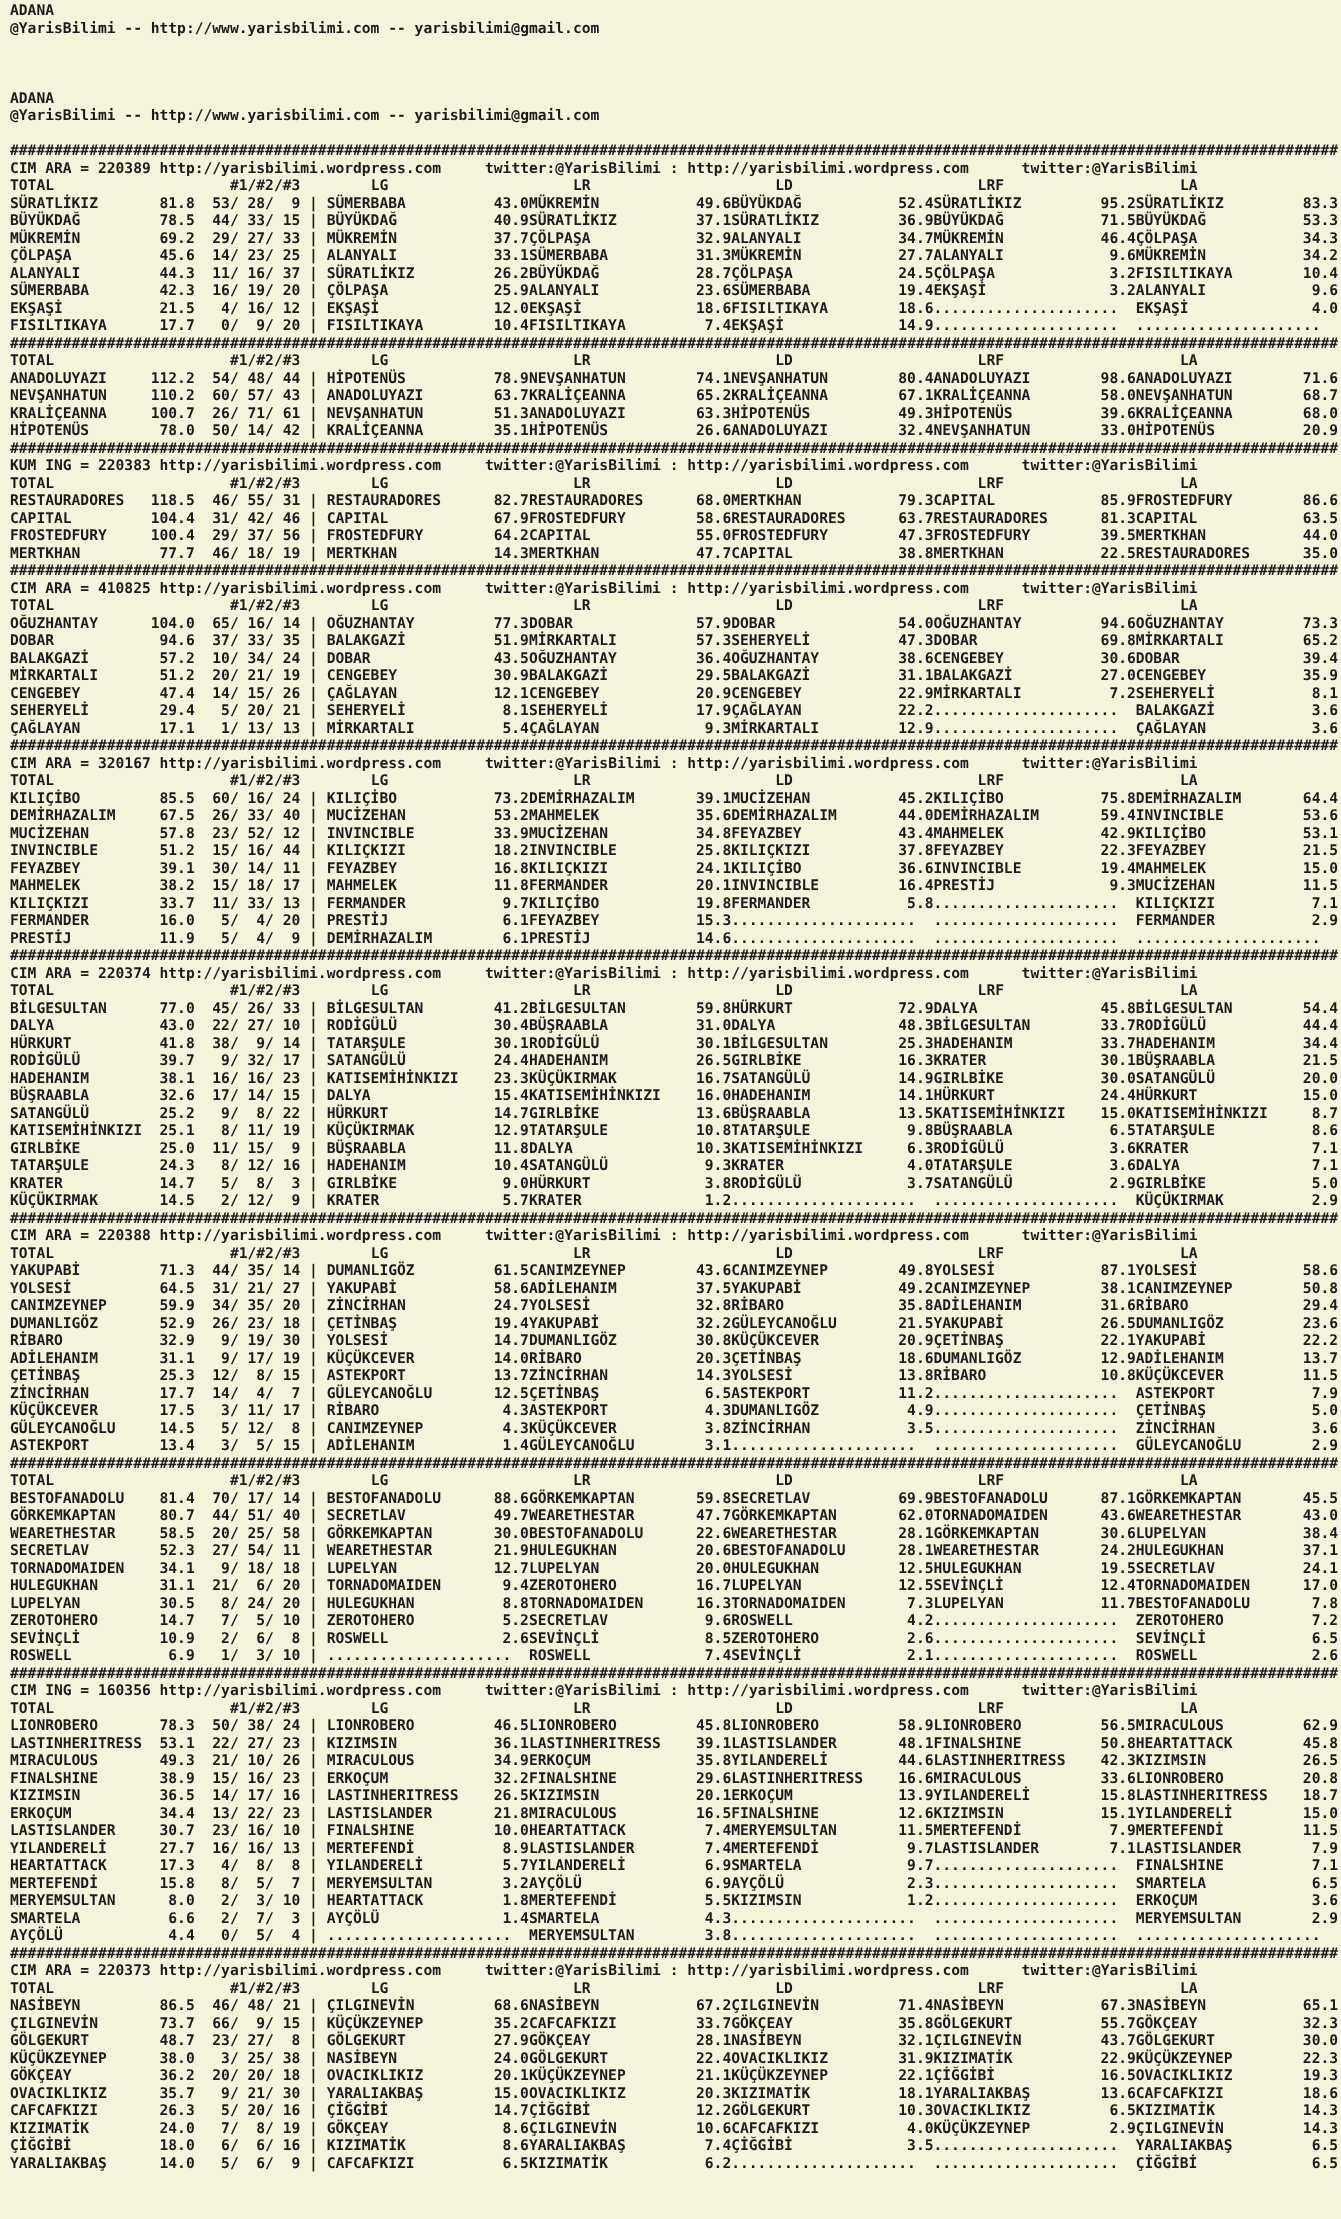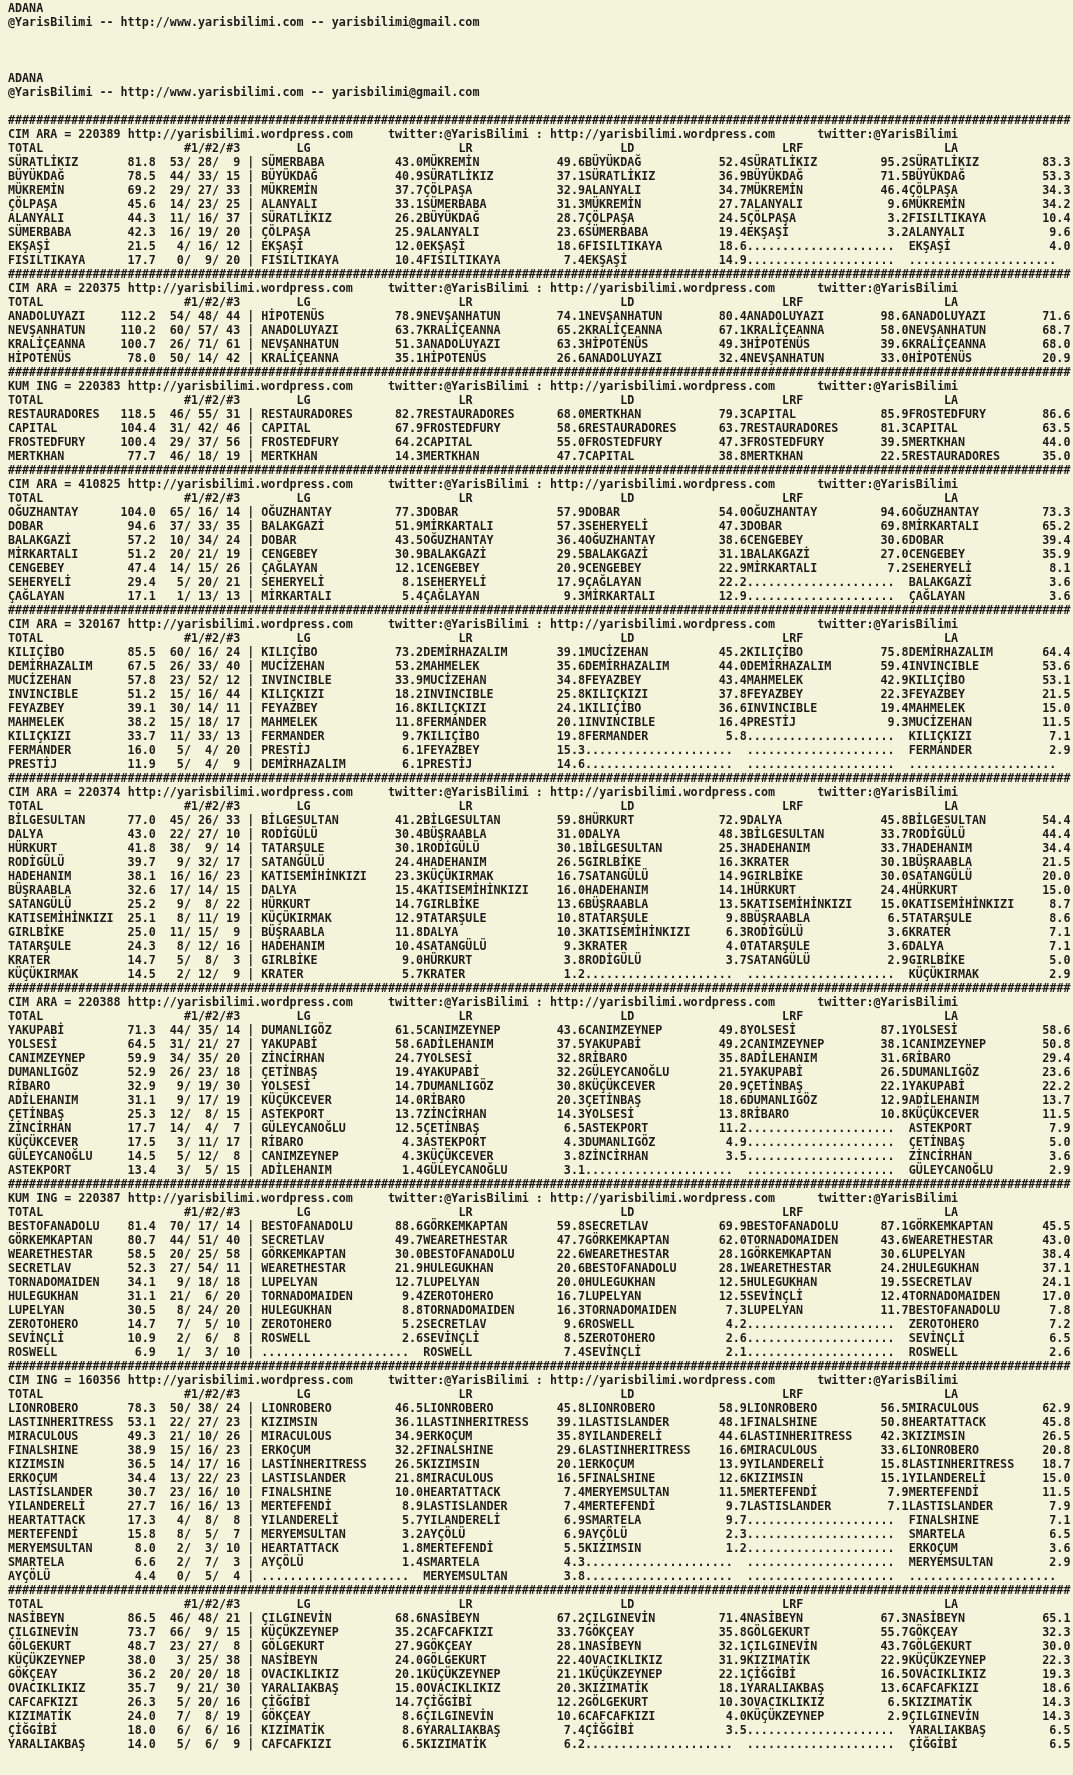--- a/index.html
+++ b/index.html
@@ -37,21 +37,20 @@
     <div class="ln"><span>TOTAL</span>                    <span>#1/#2/#3</span>        <span>LG</span>                     <span>LR</span>                     <span>LD</span>                     <span>LRF</span>                    <span>LA</span></div>
     <div class="ln"><span class="f-n">SÜRATLİKIZ</span><span class="f-t">81.8</span><span class="f-s">53/ 28/  9</span><span class="f-b">|</span><span class="pair"><span class="p-n">SÜMERBABA</span><span class="p-v">43.0</span></span><span class="pair"><span class="p-n">MÜKREMİN</span><span class="p-v">49.6</span></span><span class="pair"><span class="p-n">BÜYÜKDAĞ</span><span class="p-v">52.4</span></span><span class="pair"><span class="p-n">SÜRATLİKIZ</span><span class="p-v">95.2</span></span><span class="pair"><span class="p-n">SÜRATLİKIZ</span><span class="p-v">83.3</span></span></div>
     <div class="ln"><span class="f-n">BÜYÜKDAĞ</span><span class="f-t">78.5</span><span class="f-s">44/ 33/ 15</span><span class="f-b">|</span><span class="pair"><span class="p-n">BÜYÜKDAĞ</span><span class="p-v">40.9</span></span><span class="pair"><span class="p-n">SÜRATLİKIZ</span><span class="p-v">37.1</span></span><span class="pair"><span class="p-n">SÜRATLİKIZ</span><span class="p-v">36.9</span></span><span class="pair"><span class="p-n">BÜYÜKDAĞ</span><span class="p-v">71.5</span></span><span class="pair"><span class="p-n">BÜYÜKDAĞ</span><span class="p-v">53.3</span></span></div>
     <div class="ln"><span class="f-n">MÜKREMİN</span><span class="f-t">69.2</span><span class="f-s">29/ 27/ 33</span><span class="f-b">|</span><span class="pair"><span class="p-n">MÜKREMİN</span><span class="p-v">37.7</span></span><span class="pair"><span class="p-n">ÇÖLPAŞA</span><span class="p-v">32.9</span></span><span class="pair"><span class="p-n">ALANYALI</span><span class="p-v">34.7</span></span><span class="pair"><span class="p-n">MÜKREMİN</span><span class="p-v">46.4</span></span><span class="pair"><span class="p-n">ÇÖLPAŞA</span><span class="p-v">34.3</span></span></div>
     <div class="ln"><span class="f-n">ÇÖLPAŞA</span><span class="f-t">45.6</span><span class="f-s">14/ 23/ 25</span><span class="f-b">|</span><span class="pair"><span class="p-n">ALANYALI</span><span class="p-v">33.1</span></span><span class="pair"><span class="p-n">SÜMERBABA</span><span class="p-v">31.3</span></span><span class="pair"><span class="p-n">MÜKREMİN</span><span class="p-v">27.7</span></span><span class="pair"><span class="p-n">ALANYALI</span><span class="p-v">9.6</span></span><span class="pair"><span class="p-n">MÜKREMİN</span><span class="p-v">34.2</span></span></div>
     <div class="ln"><span class="f-n">ALANYALI</span><span class="f-t">44.3</span><span class="f-s">11/ 16/ 37</span><span class="f-b">|</span><span class="pair"><span class="p-n">SÜRATLİKIZ</span><span class="p-v">26.2</span></span><span class="pair"><span class="p-n">BÜYÜKDAĞ</span><span class="p-v">28.7</span></span><span class="pair"><span class="p-n">ÇÖLPAŞA</span><span class="p-v">24.5</span></span><span class="pair"><span class="p-n">ÇÖLPAŞA</span><span class="p-v">3.2</span></span><span class="pair"><span class="p-n">FISILTIKAYA</span><span class="p-v">10.4</span></span></div>
     <div class="ln"><span class="f-n">SÜMERBABA</span><span class="f-t">42.3</span><span class="f-s">16/ 19/ 20</span><span class="f-b">|</span><span class="pair"><span class="p-n">ÇÖLPAŞA</span><span class="p-v">25.9</span></span><span class="pair"><span class="p-n">ALANYALI</span><span class="p-v">23.6</span></span><span class="pair"><span class="p-n">SÜMERBABA</span><span class="p-v">19.4</span></span><span class="pair"><span class="p-n">EKŞAŞİ</span><span class="p-v">3.2</span></span><span class="pair"><span class="p-n">ALANYALI</span><span class="p-v">9.6</span></span></div>
     <div class="ln"><span class="f-n">EKŞAŞİ</span><span class="f-t">21.5</span><span class="f-s"> 4/ 16/ 12</span><span class="f-b">|</span><span class="pair"><span class="p-n">EKŞAŞİ</span><span class="p-v">12.0</span></span><span class="pair"><span class="p-n">EKŞAŞİ</span><span class="p-v">18.6</span></span><span class="pair"><span class="p-n">FISILTIKAYA</span><span class="p-v">18.6</span></span><span class="pair"><span class="dots">.....................</span></span><span class="pair"><span class="p-n">EKŞAŞİ</span><span class="p-v">4.0</span></span></div>
     <div class="ln"><span class="f-n">FISILTIKAYA</span><span class="f-t">17.7</span><span class="f-s"> 0/  9/ 20</span><span class="f-b">|</span><span class="pair"><span class="p-n">FISILTIKAYA</span><span class="p-v">10.4</span></span><span class="pair"><span class="p-n">FISILTIKAYA</span><span class="p-v">7.4</span></span><span class="pair"><span class="p-n">EKŞAŞİ</span><span class="p-v">14.9</span></span><span class="pair"><span class="dots">.....................</span></span><span class="pair"><span class="dots">.....................</span></span></div>
     <div class="ln">#######################################################################################################################################################</div>
-    <div class="ln"><span>CIM ARA = 220375</span> <span>http://yarisbilimi.wordpress.com</span>     <span>twitter:@YarisBilimi</span> <span>:</span> <span>http://yarisbilimi.wordpress.com</span>      <span>twitter:@YarisBilimi</span></div>
     <div class="ln"><span>TOTAL</span>                    <span>#1/#2/#3</span>        <span>LG</span>                     <span>LR</span>                     <span>LD</span>                     <span>LRF</span>                    <span>LA</span></div>
     <div class="ln"><span class="f-n">ANADOLUYAZI</span><span class="f-t">112.2</span><span class="f-s">54/ 48/ 44</span><span class="f-b">|</span><span class="pair"><span class="p-n">HİPOTENÜS</span><span class="p-v">78.9</span></span><span class="pair"><span class="p-n">NEVŞANHATUN</span><span class="p-v">74.1</span></span><span class="pair"><span class="p-n">NEVŞANHATUN</span><span class="p-v">80.4</span></span><span class="pair"><span class="p-n">ANADOLUYAZI</span><span class="p-v">98.6</span></span><span class="pair"><span class="p-n">ANADOLUYAZI</span><span class="p-v">71.6</span></span></div>
     <div class="ln"><span class="f-n">NEVŞANHATUN</span><span class="f-t">110.2</span><span class="f-s">60/ 57/ 43</span><span class="f-b">|</span><span class="pair"><span class="p-n">ANADOLUYAZI</span><span class="p-v">63.7</span></span><span class="pair"><span class="p-n">KRALİÇEANNA</span><span class="p-v">65.2</span></span><span class="pair"><span class="p-n">KRALİÇEANNA</span><span class="p-v">67.1</span></span><span class="pair"><span class="p-n">KRALİÇEANNA</span><span class="p-v">58.0</span></span><span class="pair"><span class="p-n">NEVŞANHATUN</span><span class="p-v">68.7</span></span></div>
     <div class="ln"><span class="f-n">KRALİÇEANNA</span><span class="f-t">100.7</span><span class="f-s">26/ 71/ 61</span><span class="f-b">|</span><span class="pair"><span class="p-n">NEVŞANHATUN</span><span class="p-v">51.3</span></span><span class="pair"><span class="p-n">ANADOLUYAZI</span><span class="p-v">63.3</span></span><span class="pair"><span class="p-n">HİPOTENÜS</span><span class="p-v">49.3</span></span><span class="pair"><span class="p-n">HİPOTENÜS</span><span class="p-v">39.6</span></span><span class="pair"><span class="p-n">KRALİÇEANNA</span><span class="p-v">68.0</span></span></div>
     <div class="ln"><span class="f-n">HİPOTENÜS</span><span class="f-t">78.0</span><span class="f-s">50/ 14/ 42</span><span class="f-b">|</span><span class="pair"><span class="p-n">KRALİÇEANNA</span><span class="p-v">35.1</span></span><span class="pair"><span class="p-n">HİPOTENÜS</span><span class="p-v">26.6</span></span><span class="pair"><span class="p-n">ANADOLUYAZI</span><span class="p-v">32.4</span></span><span class="pair"><span class="p-n">NEVŞANHATUN</span><span class="p-v">33.0</span></span><span class="pair"><span class="p-n">HİPOTENÜS</span><span class="p-v">20.9</span></span></div>
     <div class="ln">#######################################################################################################################################################</div>
     <div class="ln"><span>KUM ING = 220383</span> <span>http://yarisbilimi.wordpress.com</span>     <span>twitter:@YarisBilimi</span> <span>:</span> <span>http://yarisbilimi.wordpress.com</span>      <span>twitter:@YarisBilimi</span></div>
     <div class="ln"><span>TOTAL</span>                    <span>#1/#2/#3</span>        <span>LG</span>                     <span>LR</span>                     <span>LD</span>                     <span>LRF</span>                    <span>LA</span></div>
     <div class="ln"><span class="f-n">RESTAURADORES</span><span class="f-t">118.5</span><span class="f-s">46/ 55/ 31</span><span class="f-b">|</span><span class="pair"><span class="p-n">RESTAURADORES</span><span class="p-v">82.7</span></span><span class="pair"><span class="p-n">RESTAURADORES</span><span class="p-v">68.0</span></span><span class="pair"><span class="p-n">MERTKHAN</span><span class="p-v">79.3</span></span><span class="pair"><span class="p-n">CAPITAL</span><span class="p-v">85.9</span></span><span class="pair"><span class="p-n">FROSTEDFURY</span><span class="p-v">86.6</span></span></div>
     <div class="ln"><span class="f-n">CAPITAL</span><span class="f-t">104.4</span><span class="f-s">31/ 42/ 46</span><span class="f-b">|</span><span class="pair"><span class="p-n">CAPITAL</span><span class="p-v">67.9</span></span><span class="pair"><span class="p-n">FROSTEDFURY</span><span class="p-v">58.6</span></span><span class="pair"><span class="p-n">RESTAURADORES</span><span class="p-v">63.7</span></span><span class="pair"><span class="p-n">RESTAURADORES</span><span class="p-v">81.3</span></span><span class="pair"><span class="p-n">CAPITAL</span><span class="p-v">63.5</span></span></div>
@@ -102,21 +101,20 @@
     <div class="ln"><span class="f-n">CANIMZEYNEP</span><span class="f-t">59.9</span><span class="f-s">34/ 35/ 20</span><span class="f-b">|</span><span class="pair"><span class="p-n">ZİNCİRHAN</span><span class="p-v">24.7</span></span><span class="pair"><span class="p-n">YOLSESİ</span><span class="p-v">32.8</span></span><span class="pair"><span class="p-n">RİBARO</span><span class="p-v">35.8</span></span><span class="pair"><span class="p-n">ADİLEHANIM</span><span class="p-v">31.6</span></span><span class="pair"><span class="p-n">RİBARO</span><span class="p-v">29.4</span></span></div>
     <div class="ln"><span class="f-n">DUMANLIGÖZ</span><span class="f-t">52.9</span><span class="f-s">26/ 23/ 18</span><span class="f-b">|</span><span class="pair"><span class="p-n">ÇETİNBAŞ</span><span class="p-v">19.4</span></span><span class="pair"><span class="p-n">YAKUPABİ</span><span class="p-v">32.2</span></span><span class="pair"><span class="p-n">GÜLEYCANOĞLU</span><span class="p-v">21.5</span></span><span class="pair"><span class="p-n">YAKUPABİ</span><span class="p-v">26.5</span></span><span class="pair"><span class="p-n">DUMANLIGÖZ</span><span class="p-v">23.6</span></span></div>
     <div class="ln"><span class="f-n">RİBARO</span><span class="f-t">32.9</span><span class="f-s"> 9/ 19/ 30</span><span class="f-b">|</span><span class="pair"><span class="p-n">YOLSESİ</span><span class="p-v">14.7</span></span><span class="pair"><span class="p-n">DUMANLIGÖZ</span><span class="p-v">30.8</span></span><span class="pair"><span class="p-n">KÜÇÜKCEVER</span><span class="p-v">20.9</span></span><span class="pair"><span class="p-n">ÇETİNBAŞ</span><span class="p-v">22.1</span></span><span class="pair"><span class="p-n">YAKUPABİ</span><span class="p-v">22.2</span></span></div>
     <div class="ln"><span class="f-n">ADİLEHANIM</span><span class="f-t">31.1</span><span class="f-s"> 9/ 17/ 19</span><span class="f-b">|</span><span class="pair"><span class="p-n">KÜÇÜKCEVER</span><span class="p-v">14.0</span></span><span class="pair"><span class="p-n">RİBARO</span><span class="p-v">20.3</span></span><span class="pair"><span class="p-n">ÇETİNBAŞ</span><span class="p-v">18.6</span></span><span class="pair"><span class="p-n">DUMANLIGÖZ</span><span class="p-v">12.9</span></span><span class="pair"><span class="p-n">ADİLEHANIM</span><span class="p-v">13.7</span></span></div>
     <div class="ln"><span class="f-n">ÇETİNBAŞ</span><span class="f-t">25.3</span><span class="f-s">12/  8/ 15</span><span class="f-b">|</span><span class="pair"><span class="p-n">ASTEKPORT</span><span class="p-v">13.7</span></span><span class="pair"><span class="p-n">ZİNCİRHAN</span><span class="p-v">14.3</span></span><span class="pair"><span class="p-n">YOLSESİ</span><span class="p-v">13.8</span></span><span class="pair"><span class="p-n">RİBARO</span><span class="p-v">10.8</span></span><span class="pair"><span class="p-n">KÜÇÜKCEVER</span><span class="p-v">11.5</span></span></div>
     <div class="ln"><span class="f-n">ZİNCİRHAN</span><span class="f-t">17.7</span><span class="f-s">14/  4/  7</span><span class="f-b">|</span><span class="pair"><span class="p-n">GÜLEYCANOĞLU</span><span class="p-v">12.5</span></span><span class="pair"><span class="p-n">ÇETİNBAŞ</span><span class="p-v">6.5</span></span><span class="pair"><span class="p-n">ASTEKPORT</span><span class="p-v">11.2</span></span><span class="pair"><span class="dots">.....................</span></span><span class="pair"><span class="p-n">ASTEKPORT</span><span class="p-v">7.9</span></span></div>
     <div class="ln"><span class="f-n">KÜÇÜKCEVER</span><span class="f-t">17.5</span><span class="f-s"> 3/ 11/ 17</span><span class="f-b">|</span><span class="pair"><span class="p-n">RİBARO</span><span class="p-v">4.3</span></span><span class="pair"><span class="p-n">ASTEKPORT</span><span class="p-v">4.3</span></span><span class="pair"><span class="p-n">DUMANLIGÖZ</span><span class="p-v">4.9</span></span><span class="pair"><span class="dots">.....................</span></span><span class="pair"><span class="p-n">ÇETİNBAŞ</span><span class="p-v">5.0</span></span></div>
     <div class="ln"><span class="f-n">GÜLEYCANOĞLU</span><span class="f-t">14.5</span><span class="f-s"> 5/ 12/  8</span><span class="f-b">|</span><span class="pair"><span class="p-n">CANIMZEYNEP</span><span class="p-v">4.3</span></span><span class="pair"><span class="p-n">KÜÇÜKCEVER</span><span class="p-v">3.8</span></span><span class="pair"><span class="p-n">ZİNCİRHAN</span><span class="p-v">3.5</span></span><span class="pair"><span class="dots">.....................</span></span><span class="pair"><span class="p-n">ZİNCİRHAN</span><span class="p-v">3.6</span></span></div>
     <div class="ln"><span class="f-n">ASTEKPORT</span><span class="f-t">13.4</span><span class="f-s"> 3/  5/ 15</span><span class="f-b">|</span><span class="pair"><span class="p-n">ADİLEHANIM</span><span class="p-v">1.4</span></span><span class="pair"><span class="p-n">GÜLEYCANOĞLU</span><span class="p-v">3.1</span></span><span class="pair"><span class="dots">.....................</span></span><span class="pair"><span class="dots">.....................</span></span><span class="pair"><span class="p-n">GÜLEYCANOĞLU</span><span class="p-v">2.9</span></span></div>
     <div class="ln">#######################################################################################################################################################</div>
-    <div class="ln"><span>KUM ING = 220387</span> <span>http://yarisbilimi.wordpress.com</span>     <span>twitter:@YarisBilimi</span> <span>:</span> <span>http://yarisbilimi.wordpress.com</span>      <span>twitter:@YarisBilimi</span></div>
     <div class="ln"><span>TOTAL</span>                    <span>#1/#2/#3</span>        <span>LG</span>                     <span>LR</span>                     <span>LD</span>                     <span>LRF</span>                    <span>LA</span></div>
     <div class="ln"><span class="f-n">BESTOFANADOLU</span><span class="f-t">81.4</span><span class="f-s">70/ 17/ 14</span><span class="f-b">|</span><span class="pair"><span class="p-n">BESTOFANADOLU</span><span class="p-v">88.6</span></span><span class="pair"><span class="p-n">GÖRKEMKAPTAN</span><span class="p-v">59.8</span></span><span class="pair"><span class="p-n">SECRETLAV</span><span class="p-v">69.9</span></span><span class="pair"><span class="p-n">BESTOFANADOLU</span><span class="p-v">87.1</span></span><span class="pair"><span class="p-n">GÖRKEMKAPTAN</span><span class="p-v">45.5</span></span></div>
     <div class="ln"><span class="f-n">GÖRKEMKAPTAN</span><span class="f-t">80.7</span><span class="f-s">44/ 51/ 40</span><span class="f-b">|</span><span class="pair"><span class="p-n">SECRETLAV</span><span class="p-v">49.7</span></span><span class="pair"><span class="p-n">WEARETHESTAR</span><span class="p-v">47.7</span></span><span class="pair"><span class="p-n">GÖRKEMKAPTAN</span><span class="p-v">62.0</span></span><span class="pair"><span class="p-n">TORNADOMAIDEN</span><span class="p-v">43.6</span></span><span class="pair"><span class="p-n">WEARETHESTAR</span><span class="p-v">43.0</span></span></div>
     <div class="ln"><span class="f-n">WEARETHESTAR</span><span class="f-t">58.5</span><span class="f-s">20/ 25/ 58</span><span class="f-b">|</span><span class="pair"><span class="p-n">GÖRKEMKAPTAN</span><span class="p-v">30.0</span></span><span class="pair"><span class="p-n">BESTOFANADOLU</span><span class="p-v">22.6</span></span><span class="pair"><span class="p-n">WEARETHESTAR</span><span class="p-v">28.1</span></span><span class="pair"><span class="p-n">GÖRKEMKAPTAN</span><span class="p-v">30.6</span></span><span class="pair"><span class="p-n">LUPELYAN</span><span class="p-v">38.4</span></span></div>
     <div class="ln"><span class="f-n">SECRETLAV</span><span class="f-t">52.3</span><span class="f-s">27/ 54/ 11</span><span class="f-b">|</span><span class="pair"><span class="p-n">WEARETHESTAR</span><span class="p-v">21.9</span></span><span class="pair"><span class="p-n">HULEGUKHAN</span><span class="p-v">20.6</span></span><span class="pair"><span class="p-n">BESTOFANADOLU</span><span class="p-v">28.1</span></span><span class="pair"><span class="p-n">WEARETHESTAR</span><span class="p-v">24.2</span></span><span class="pair"><span class="p-n">HULEGUKHAN</span><span class="p-v">37.1</span></span></div>
     <div class="ln"><span class="f-n">TORNADOMAIDEN</span><span class="f-t">34.1</span><span class="f-s"> 9/ 18/ 18</span><span class="f-b">|</span><span class="pair"><span class="p-n">LUPELYAN</span><span class="p-v">12.7</span></span><span class="pair"><span class="p-n">LUPELYAN</span><span class="p-v">20.0</span></span><span class="pair"><span class="p-n">HULEGUKHAN</span><span class="p-v">12.5</span></span><span class="pair"><span class="p-n">HULEGUKHAN</span><span class="p-v">19.5</span></span><span class="pair"><span class="p-n">SECRETLAV</span><span class="p-v">24.1</span></span></div>
     <div class="ln"><span class="f-n">HULEGUKHAN</span><span class="f-t">31.1</span><span class="f-s">21/  6/ 20</span><span class="f-b">|</span><span class="pair"><span class="p-n">TORNADOMAIDEN</span><span class="p-v">9.4</span></span><span class="pair"><span class="p-n">ZEROTOHERO</span><span class="p-v">16.7</span></span><span class="pair"><span class="p-n">LUPELYAN</span><span class="p-v">12.5</span></span><span class="pair"><span class="p-n">SEVİNÇLİ</span><span class="p-v">12.4</span></span><span class="pair"><span class="p-n">TORNADOMAIDEN</span><span class="p-v">17.0</span></span></div>
     <div class="ln"><span class="f-n">LUPELYAN</span><span class="f-t">30.5</span><span class="f-s"> 8/ 24/ 20</span><span class="f-b">|</span><span class="pair"><span class="p-n">HULEGUKHAN</span><span class="p-v">8.8</span></span><span class="pair"><span class="p-n">TORNADOMAIDEN</span><span class="p-v">16.3</span></span><span class="pair"><span class="p-n">TORNADOMAIDEN</span><span class="p-v">7.3</span></span><span class="pair"><span class="p-n">LUPELYAN</span><span class="p-v">11.7</span></span><span class="pair"><span class="p-n">BESTOFANADOLU</span><span class="p-v">7.8</span></span></div>
     <div class="ln"><span class="f-n">ZEROTOHERO</span><span class="f-t">14.7</span><span class="f-s"> 7/  5/ 10</span><span class="f-b">|</span><span class="pair"><span class="p-n">ZEROTOHERO</span><span class="p-v">5.2</span></span><span class="pair"><span class="p-n">SECRETLAV</span><span class="p-v">9.6</span></span><span class="pair"><span class="p-n">ROSWELL</span><span class="p-v">4.2</span></span><span class="pair"><span class="dots">.....................</span></span><span class="pair"><span class="p-n">ZEROTOHERO</span><span class="p-v">7.2</span></span></div>
     <div class="ln"><span class="f-n">SEVİNÇLİ</span><span class="f-t">10.9</span><span class="f-s"> 2/  6/  8</span><span class="f-b">|</span><span class="pair"><span class="p-n">ROSWELL</span><span class="p-v">2.6</span></span><span class="pair"><span class="p-n">SEVİNÇLİ</span><span class="p-v">8.5</span></span><span class="pair"><span class="p-n">ZEROTOHERO</span><span class="p-v">2.6</span></span><span class="pair"><span class="dots">.....................</span></span><span class="pair"><span class="p-n">SEVİNÇLİ</span><span class="p-v">6.5</span></span></div>
@@ -131,20 +129,21 @@
     <div class="ln"><span class="f-n">KIZIMSIN</span><span class="f-t">36.5</span><span class="f-s">14/ 17/ 16</span><span class="f-b">|</span><span class="pair"><span class="p-n">LASTINHERITRESS</span><span class="p-v">26.5</span></span><span class="pair"><span class="p-n">KIZIMSIN</span><span class="p-v">20.1</span></span><span class="pair"><span class="p-n">ERKOÇUM</span><span class="p-v">13.9</span></span><span class="pair"><span class="p-n">YILANDERELİ</span><span class="p-v">15.8</span></span><span class="pair"><span class="p-n">LASTINHERITRESS</span><span class="p-v">18.7</span></span></div>
     <div class="ln"><span class="f-n">ERKOÇUM</span><span class="f-t">34.4</span><span class="f-s">13/ 22/ 23</span><span class="f-b">|</span><span class="pair"><span class="p-n">LASTISLANDER</span><span class="p-v">21.8</span></span><span class="pair"><span class="p-n">MIRACULOUS</span><span class="p-v">16.5</span></span><span class="pair"><span class="p-n">FINALSHINE</span><span class="p-v">12.6</span></span><span class="pair"><span class="p-n">KIZIMSIN</span><span class="p-v">15.1</span></span><span class="pair"><span class="p-n">YILANDERELİ</span><span class="p-v">15.0</span></span></div>
     <div class="ln"><span class="f-n">LASTISLANDER</span><span class="f-t">30.7</span><span class="f-s">23/ 16/ 10</span><span class="f-b">|</span><span class="pair"><span class="p-n">FINALSHINE</span><span class="p-v">10.0</span></span><span class="pair"><span class="p-n">HEARTATTACK</span><span class="p-v">7.4</span></span><span class="pair"><span class="p-n">MERYEMSULTAN</span><span class="p-v">11.5</span></span><span class="pair"><span class="p-n">MERTEFENDİ</span><span class="p-v">7.9</span></span><span class="pair"><span class="p-n">MERTEFENDİ</span><span class="p-v">11.5</span></span></div>
     <div class="ln"><span class="f-n">YILANDERELİ</span><span class="f-t">27.7</span><span class="f-s">16/ 16/ 13</span><span class="f-b">|</span><span class="pair"><span class="p-n">MERTEFENDİ</span><span class="p-v">8.9</span></span><span class="pair"><span class="p-n">LASTISLANDER</span><span class="p-v">7.4</span></span><span class="pair"><span class="p-n">MERTEFENDİ</span><span class="p-v">9.7</span></span><span class="pair"><span class="p-n">LASTISLANDER</span><span class="p-v">7.1</span></span><span class="pair"><span class="p-n">LASTISLANDER</span><span class="p-v">7.9</span></span></div>
     <div class="ln"><span class="f-n">HEARTATTACK</span><span class="f-t">17.3</span><span class="f-s"> 4/  8/  8</span><span class="f-b">|</span><span class="pair"><span class="p-n">YILANDERELİ</span><span class="p-v">5.7</span></span><span class="pair"><span class="p-n">YILANDERELİ</span><span class="p-v">6.9</span></span><span class="pair"><span class="p-n">SMARTELA</span><span class="p-v">9.7</span></span><span class="pair"><span class="dots">.....................</span></span><span class="pair"><span class="p-n">FINALSHINE</span><span class="p-v">7.1</span></span></div>
     <div class="ln"><span class="f-n">MERTEFENDİ</span><span class="f-t">15.8</span><span class="f-s"> 8/  5/  7</span><span class="f-b">|</span><span class="pair"><span class="p-n">MERYEMSULTAN</span><span class="p-v">3.2</span></span><span class="pair"><span class="p-n">AYÇÖLÜ</span><span class="p-v">6.9</span></span><span class="pair"><span class="p-n">AYÇÖLÜ</span><span class="p-v">2.3</span></span><span class="pair"><span class="dots">.....................</span></span><span class="pair"><span class="p-n">SMARTELA</span><span class="p-v">6.5</span></span></div>
     <div class="ln"><span class="f-n">MERYEMSULTAN</span><span class="f-t">8.0</span><span class="f-s"> 2/  3/ 10</span><span class="f-b">|</span><span class="pair"><span class="p-n">HEARTATTACK</span><span class="p-v">1.8</span></span><span class="pair"><span class="p-n">MERTEFENDİ</span><span class="p-v">5.5</span></span><span class="pair"><span class="p-n">KIZIMSIN</span><span class="p-v">1.2</span></span><span class="pair"><span class="dots">.....................</span></span><span class="pair"><span class="p-n">ERKOÇUM</span><span class="p-v">3.6</span></span></div>
     <div class="ln"><span class="f-n">SMARTELA</span><span class="f-t">6.6</span><span class="f-s"> 2/  7/  3</span><span class="f-b">|</span><span class="pair"><span class="p-n">AYÇÖLÜ</span><span class="p-v">1.4</span></span><span class="pair"><span class="p-n">SMARTELA</span><span class="p-v">4.3</span></span><span class="pair"><span class="dots">.....................</span></span><span class="pair"><span class="dots">.....................</span></span><span class="pair"><span class="p-n">MERYEMSULTAN</span><span class="p-v">2.9</span></span></div>
     <div class="ln"><span class="f-n">AYÇÖLÜ</span><span class="f-t">4.4</span><span class="f-s"> 0/  5/  4</span><span class="f-b">|</span><span class="pair"><span class="dots">.....................</span></span><span class="pair"><span class="p-n">MERYEMSULTAN</span><span class="p-v">3.8</span></span><span class="pair"><span class="dots">.....................</span></span><span class="pair"><span class="dots">.....................</span></span><span class="pair"><span class="dots">.....................</span></span></div>
     <div class="ln">#######################################################################################################################################################</div>
+    <div class="ln"><span>CIM ARA = 220373</span> <span>http://yarisbilimi.wordpress.com</span>     <span>twitter:@YarisBilimi</span> <span>:</span> <span>http://yarisbilimi.wordpress.com</span>      <span>twitter:@YarisBilimi</span></div>
     <div class="ln"><span>TOTAL</span>                    <span>#1/#2/#3</span>        <span>LG</span>                     <span>LR</span>                     <span>LD</span>                     <span>LRF</span>                    <span>LA</span></div>
     <div class="ln"><span class="f-n">NASİBEYN</span><span class="f-t">86.5</span><span class="f-s">46/ 48/ 21</span><span class="f-b">|</span><span class="pair"><span class="p-n">ÇILGINEVİN</span><span class="p-v">68.6</span></span><span class="pair"><span class="p-n">NASİBEYN</span><span class="p-v">67.2</span></span><span class="pair"><span class="p-n">ÇILGINEVİN</span><span class="p-v">71.4</span></span><span class="pair"><span class="p-n">NASİBEYN</span><span class="p-v">67.3</span></span><span class="pair"><span class="p-n">NASİBEYN</span><span class="p-v">65.1</span></span></div>
     <div class="ln"><span class="f-n">ÇILGINEVİN</span><span class="f-t">73.7</span><span class="f-s">66/  9/ 15</span><span class="f-b">|</span><span class="pair"><span class="p-n">KÜÇÜKZEYNEP</span><span class="p-v">35.2</span></span><span class="pair"><span class="p-n">CAFCAFKIZI</span><span class="p-v">33.7</span></span><span class="pair"><span class="p-n">GÖKÇEAY</span><span class="p-v">35.8</span></span><span class="pair"><span class="p-n">GÖLGEKURT</span><span class="p-v">55.7</span></span><span class="pair"><span class="p-n">GÖKÇEAY</span><span class="p-v">32.3</span></span></div>
     <div class="ln"><span class="f-n">GÖLGEKURT</span><span class="f-t">48.7</span><span class="f-s">23/ 27/  8</span><span class="f-b">|</span><span class="pair"><span class="p-n">GÖLGEKURT</span><span class="p-v">27.9</span></span><span class="pair"><span class="p-n">GÖKÇEAY</span><span class="p-v">28.1</span></span><span class="pair"><span class="p-n">NASİBEYN</span><span class="p-v">32.1</span></span><span class="pair"><span class="p-n">ÇILGINEVİN</span><span class="p-v">43.7</span></span><span class="pair"><span class="p-n">GÖLGEKURT</span><span class="p-v">30.0</span></span></div>
     <div class="ln"><span class="f-n">KÜÇÜKZEYNEP</span><span class="f-t">38.0</span><span class="f-s"> 3/ 25/ 38</span><span class="f-b">|</span><span class="pair"><span class="p-n">NASİBEYN</span><span class="p-v">24.0</span></span><span class="pair"><span class="p-n">GÖLGEKURT</span><span class="p-v">22.4</span></span><span class="pair"><span class="p-n">OVACIKLIKIZ</span><span class="p-v">31.9</span></span><span class="pair"><span class="p-n">KIZIMATİK</span><span class="p-v">22.9</span></span><span class="pair"><span class="p-n">KÜÇÜKZEYNEP</span><span class="p-v">22.3</span></span></div>
     <div class="ln"><span class="f-n">GÖKÇEAY</span><span class="f-t">36.2</span><span class="f-s">20/ 20/ 18</span><span class="f-b">|</span><span class="pair"><span class="p-n">OVACIKLIKIZ</span><span class="p-v">20.1</span></span><span class="pair"><span class="p-n">KÜÇÜKZEYNEP</span><span class="p-v">21.1</span></span><span class="pair"><span class="p-n">KÜÇÜKZEYNEP</span><span class="p-v">22.1</span></span><span class="pair"><span class="p-n">ÇİĞGİBİ</span><span class="p-v">16.5</span></span><span class="pair"><span class="p-n">OVACIKLIKIZ</span><span class="p-v">19.3</span></span></div>
     <div class="ln"><span class="f-n">OVACIKLIKIZ</span><span class="f-t">35.7</span><span class="f-s"> 9/ 21/ 30</span><span class="f-b">|</span><span class="pair"><span class="p-n">YARALIAKBAŞ</span><span class="p-v">15.0</span></span><span class="pair"><span class="p-n">OVACIKLIKIZ</span><span class="p-v">20.3</span></span><span class="pair"><span class="p-n">KIZIMATİK</span><span class="p-v">18.1</span></span><span class="pair"><span class="p-n">YARALIAKBAŞ</span><span class="p-v">13.6</span></span><span class="pair"><span class="p-n">CAFCAFKIZI</span><span class="p-v">18.6</span></span></div>
     <div class="ln"><span class="f-n">CAFCAFKIZI</span><span class="f-t">26.3</span><span class="f-s"> 5/ 20/ 16</span><span class="f-b">|</span><span class="pair"><span class="p-n">ÇİĞGİBİ</span><span class="p-v">14.7</span></span><span class="pair"><span class="p-n">ÇİĞGİBİ</span><span class="p-v">12.2</span></span><span class="pair"><span class="p-n">GÖLGEKURT</span><span class="p-v">10.3</span></span><span class="pair"><span class="p-n">OVACIKLIKIZ</span><span class="p-v">6.5</span></span><span class="pair"><span class="p-n">KIZIMATİK</span><span class="p-v">14.3</span></span></div>
     <div class="ln"><span class="f-n">KIZIMATİK</span><span class="f-t">24.0</span><span class="f-s"> 7/  8/ 19</span><span class="f-b">|</span><span class="pair"><span class="p-n">GÖKÇEAY</span><span class="p-v">8.6</span></span><span class="pair"><span class="p-n">ÇILGINEVİN</span><span class="p-v">10.6</span></span><span class="pair"><span class="p-n">CAFCAFKIZI</span><span class="p-v">4.0</span></span><span class="pair"><span class="p-n">KÜÇÜKZEYNEP</span><span class="p-v">2.9</span></span><span class="pair"><span class="p-n">ÇILGINEVİN</span><span class="p-v">14.3</span></span></div>
     <div class="ln"><span class="f-n">ÇİĞGİBİ</span><span class="f-t">18.0</span><span class="f-s"> 6/  6/ 16</span><span class="f-b">|</span><span class="pair"><span class="p-n">KIZIMATİK</span><span class="p-v">8.6</span></span><span class="pair"><span class="p-n">YARALIAKBAŞ</span><span class="p-v">7.4</span></span><span class="pair"><span class="p-n">ÇİĞGİBİ</span><span class="p-v">3.5</span></span><span class="pair"><span class="dots">.....................</span></span><span class="pair"><span class="p-n">YARALIAKBAŞ</span><span class="p-v">6.5</span></span></div>

